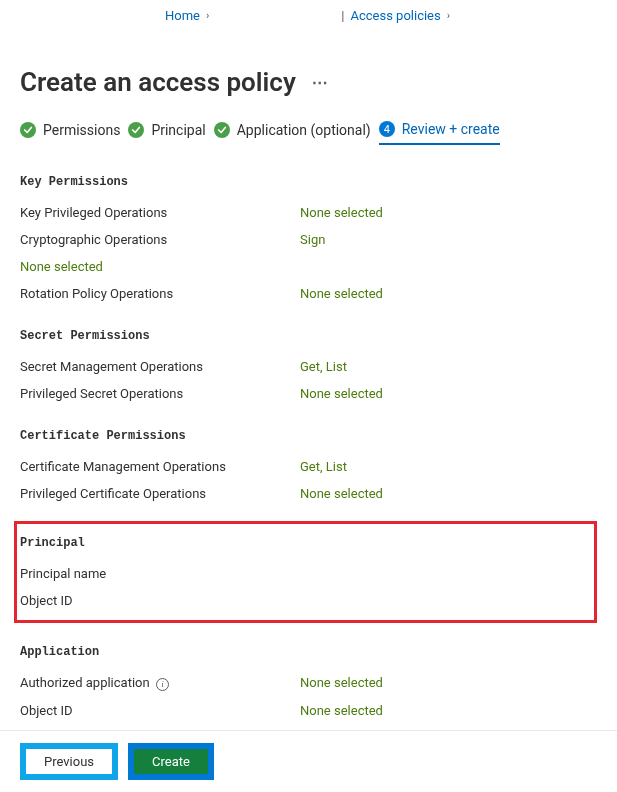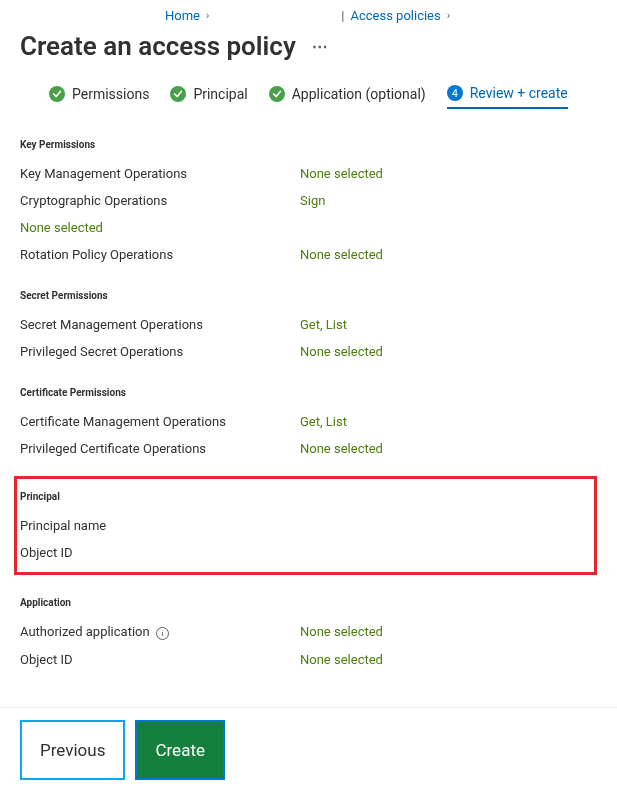--- a/index.html
+++ b/index.html
@@ -37,34 +37,34 @@
     .breadcrumb .sep {
       color: #605e5c;
       padding: 0 2px;
     }
     h1.page-title {
       font-size: 26px;
       font-weight: 600;
       padding: 4px 20px 6px 20px;
       display: flex;
       align-items: center;
+      margin-top: 36px;
     }
     .title-dots {
       font-size: 16px;
       color: #605e5c;
       margin-left: 16px;
       cursor: pointer;
       letter-spacing: 1px;
     }
     .tabs {
       display: flex;
-      gap: 21px;
+      gap: 8px;
       padding: 18px 20px 0 20px;
       font-size: 14px;
-      margin-left: 29px;
     }
     .tab {
       display: flex;
       align-items: center;
       gap: 7px;
       padding-bottom: 6px;
       cursor: pointer;
       color: #323130;
     }
     .tab.active {
@@ -95,23 +95,24 @@
       display: inline-flex;
       align-items: center;
       justify-content: center;
       font-size: 11px;
       flex-shrink: 0;
     }
     .content {
       padding: 8px 20px 0 20px;
     }
     .section-title {
-      font-size: 10px;
+      font-size: 12px;
       font-weight: 700;
       padding: 22px 0 10px 0;
+      font-family: Liberation Mono, monospace;
     }
     .row {
       display: flex;
       padding: 6px 0;
       font-size: 13px;
       color: #323130;
     }
     .row .label {
       width: 280px;
       color: #323130;
@@ -150,24 +151,24 @@
       bottom: 0;
       left: 0;
       right: 0;
       border-top: 1px solid #edebe9;
       padding: 12px 20px;
       display: flex;
       gap: 10px;
       background: #fff;
     }
     .btn {
-      font-size: 17px;
-      padding: 18px 18px;
-      cursor: pointer;
-      border: 2px solid #0ea5e9;
+      font-size: 13px;
+      padding: 5px 18px;
+      cursor: pointer;
+      border: 6px solid #0ea5e9;
       background: #fff;
       color: #323130;
       font-family: inherit;
     }
     .btn.primary {
       background: #15803d;
       border-color: #0078d4;
       color: #fff;
     }
   </style>
@@ -216,21 +217,21 @@
   <div class="tab active">
     <span class="icon-num">4</span>
     <span>Review + create</span>
   </div>
 </div>
 
 <div class="content">
 
   <div class="section-title">Key Permissions</div>
   <div class="row">
-    <div class="label">Key Management Operations</div>
+    <div class="label">Key Privileged Operations</div>
     <div class="value">None selected</div>
   </div>
   <div class="row">
     <div class="label">Cryptographic Operations</div>
     <div class="value">Sign</div>
   </div>
   <div class="row">
     <div class="value">None selected</div>
   </div>
   <div class="row">

